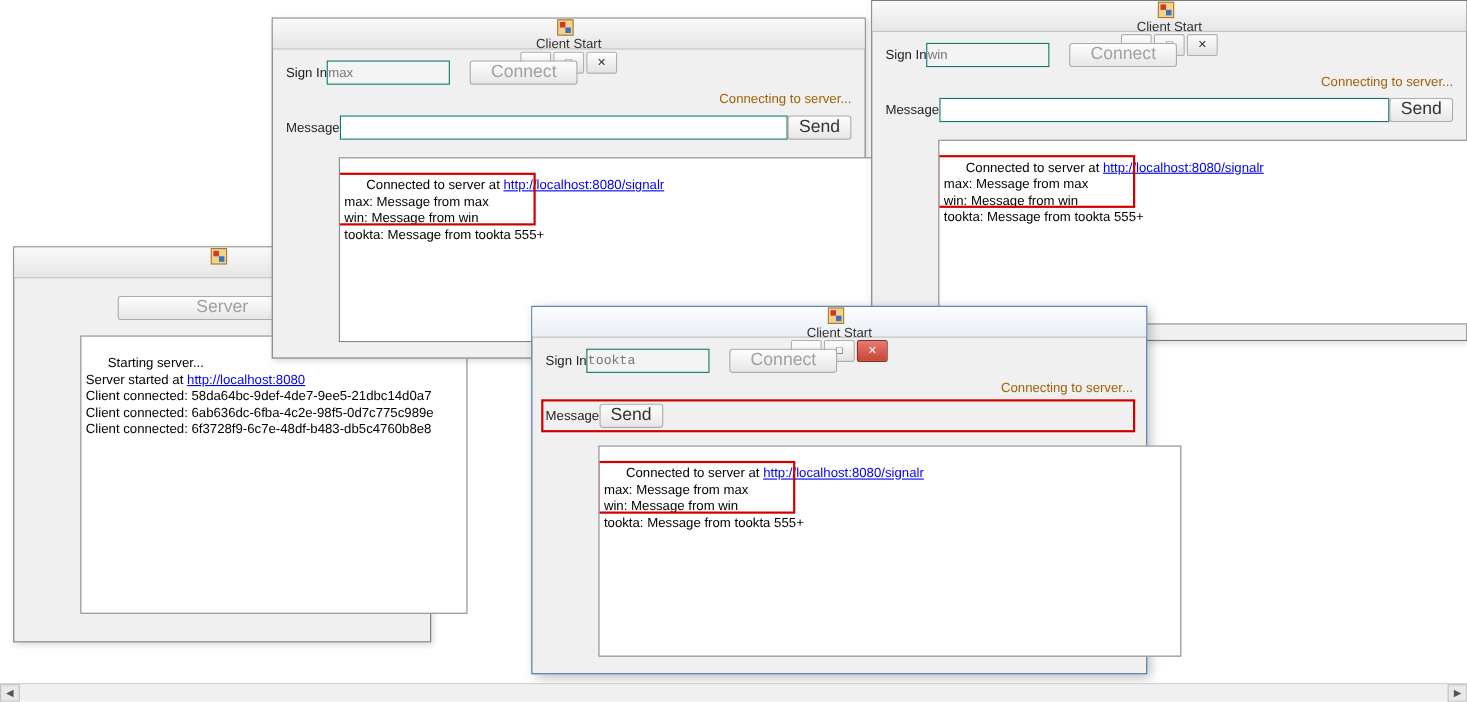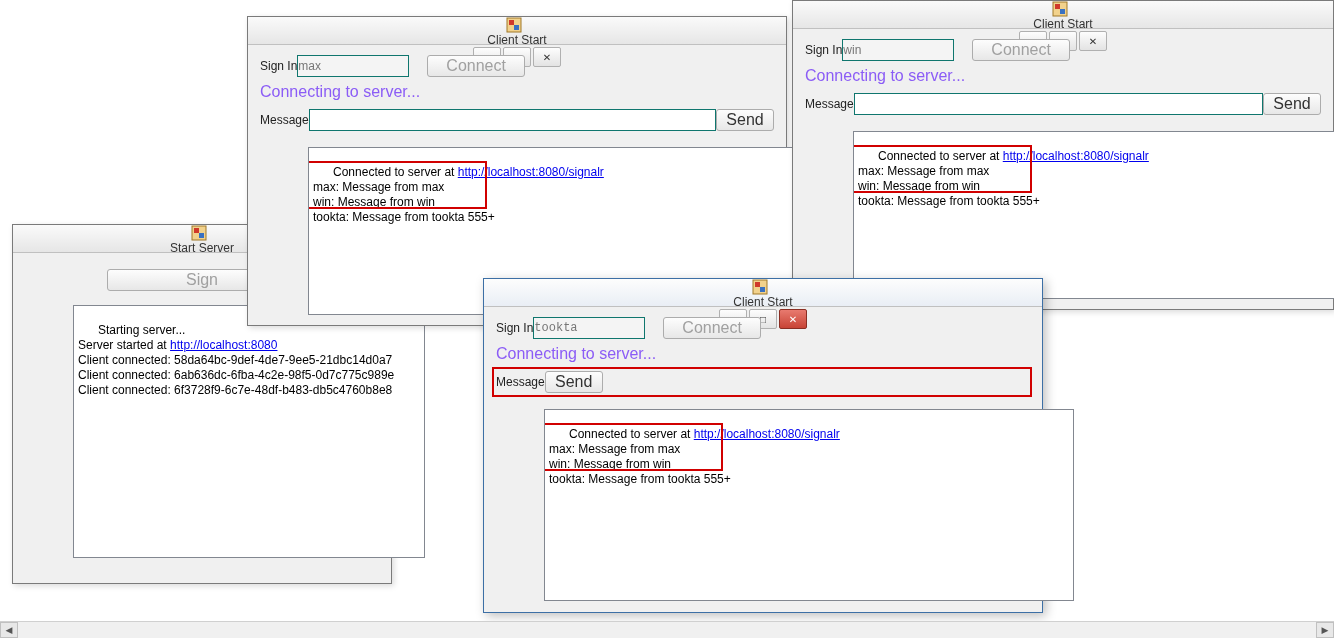--- a/index.html
+++ b/index.html
@@ -103,23 +103,24 @@
     font-family: inherit;
     color: #333;
     display: inline-flex;
     align-items: center;
     justify-content: center;
   }
   .btn.disabled {
     color: #a0a0a0;
   }
   .status-line {
-    font-size: 16px;
-    color: #8b5cf6;
+    font-size: 12px;
+    color: #a16207;
     margin: 2px 0 8px 0;
+    text-align: right;
   }
   .log-box {
     border: 1px solid #828790;
     background: #fff;
     box-sizing: border-box;
     padding: 2px 4px;
     overflow: hidden;
     line-height: 15px;
     font-size: 12px;
     color: #000;
@@ -161,26 +162,25 @@
 
 <div class="window" style="left:12px; top:224px; width:380px; height:360px;">
   <div class="titlebar">
     <span class="appicon">
       <svg width="16" height="16">
           <rect x="1" y="1" width="14" height="14" fill="#f2d28c" stroke="#a07828"></rect>
           <rect x="3" y="3" width="5" height="5" fill="#d0392a"></rect>
           <rect x="8" y="8" width="5" height="5" fill="#3a71c1"></rect>
         </svg>
     </span>
-    <span class="title-text">Start Server</span>
   </div>
   <div class="client-body">
     <div class="row" style="justify-content:center; margin-top:6px; margin-bottom:14px;">
       <button class="btn disabled" style="width:190px;">
-          <span>Sign</span>
+          <span>Server</span>
         </button>
     </div>
     <div class="log-box" style="width:352px; height:253px; position:relative;">
       <span>Starting server...
 Server started at </span><a>http://localhost:8080</a><span>
 Client connected: 58da64bc-9def-4de7-9ee5-21dbc14d0a7
 Client connected: 6ab636dc-6fba-4c2e-98f5-0d7c775c989e
 Client connected: 6f3728f9-6c7e-48df-b483-db5c4760b8e8</span>
     </div>
   </div>

